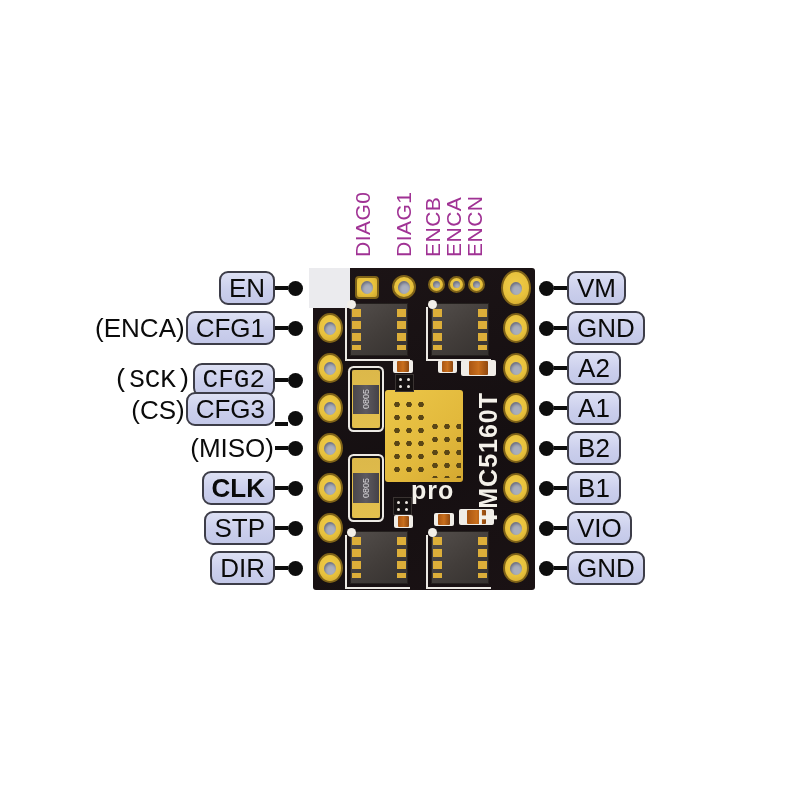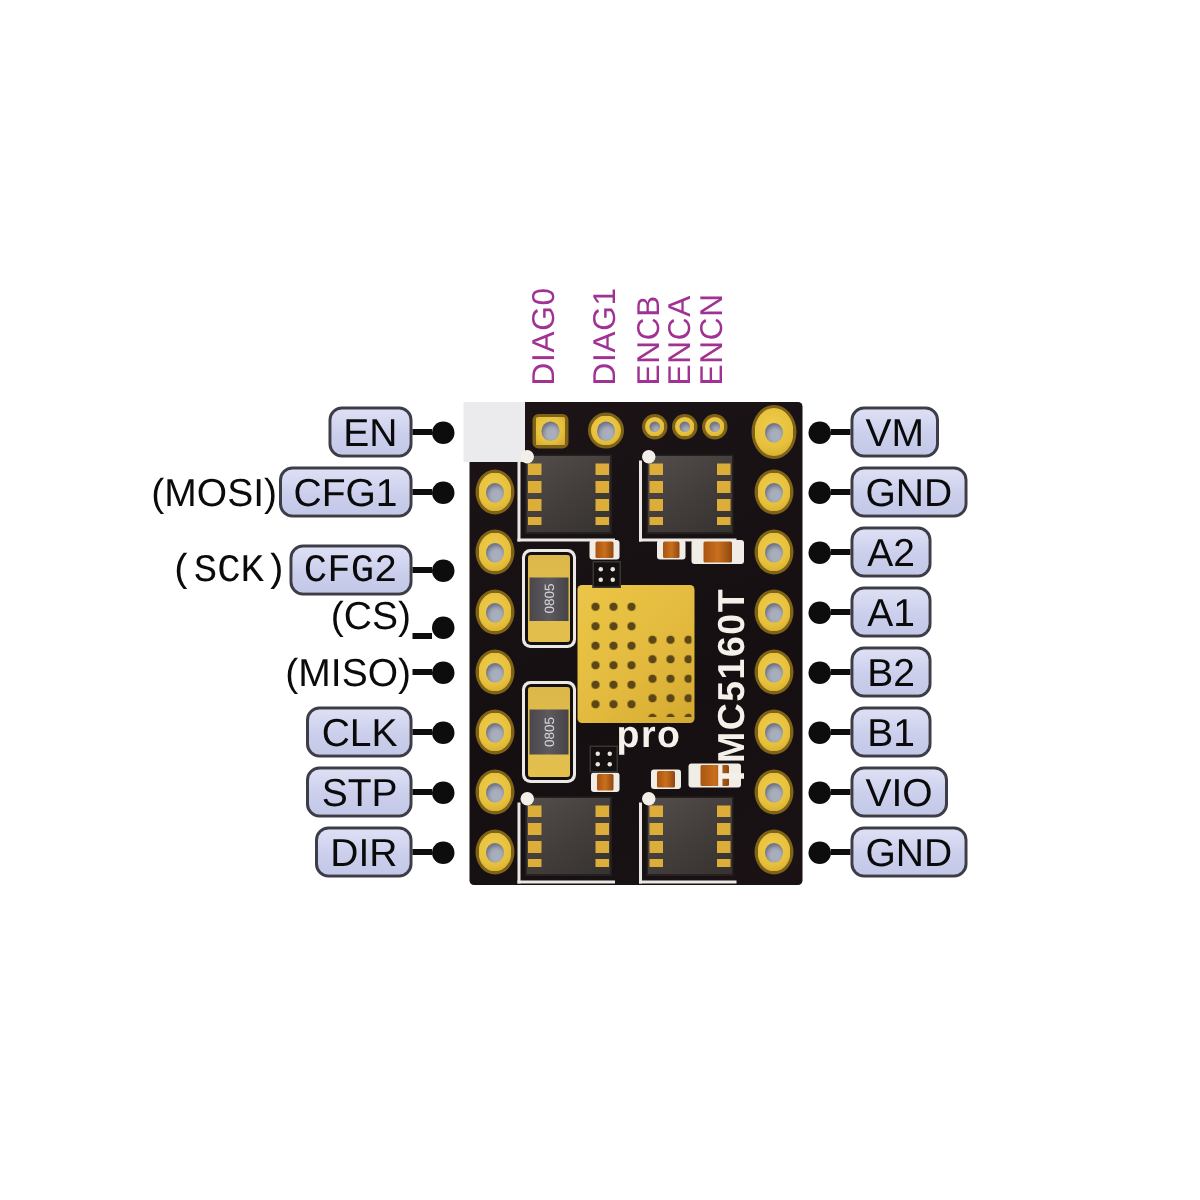--- a/index.html
+++ b/index.html
@@ -80,42 +80,43 @@
       <div class="top-label" style="left: 463px; top: 183px; color: rgb(160, 50, 148);">ENCN</div>
     </div>
   <div id="leftPins">
       <div class="pin-row left" style="top: 270px; right: 497px;">
     <span class="pin-alias"></span>
     <span class="pin-box">EN</span>
     <span class="wire"></span>
     <span class="dot"></span>
   </div>
       <div class="pin-row left" style="top: 310px; right: 497px;">
-    <span class="pin-alias">(MOSI)</span>
+    <span class="pin-alias">(ENCA)</span>
     <span class="pin-box">CFG1</span>
     <span class="wire"></span>
     <span class="dot"></span>
   </div>
       <div class="pin-row left" style="top: 362px; right: 497px; font-family: Liberation Mono, monospace;">
     <span class="pin-alias">(SCK)</span>
     <span class="pin-box">CFG2</span>
     <span class="wire"></span>
     <span class="dot"></span>
   </div>
       <div class="pin-row left" style="top: 390px; right: 497px; align-items: flex-end;">
     <span class="pin-alias">(CS)</span>
+    <span class="pin-box">CFG3</span>
     <span class="wire"></span>
     <span class="dot"></span>
   </div>
       <div class="pin-row left" style="top: 430px; right: 497px;">
     <span class="pin-alias">(MISO)</span>
     <span class="wire"></span>
     <span class="dot"></span>
   </div>
-      <div class="pin-row left" style="top: 470px; right: 497px;">
+      <div class="pin-row left" style="top: 470px; right: 497px; font-weight: bold;">
     <span class="pin-alias"></span>
     <span class="pin-box">CLK</span>
     <span class="wire"></span>
     <span class="dot"></span>
   </div>
       <div class="pin-row left" style="top: 510px; right: 497px;">
     <span class="pin-alias"></span>
     <span class="pin-box">STP</span>
     <span class="wire"></span>
     <span class="dot"></span>

